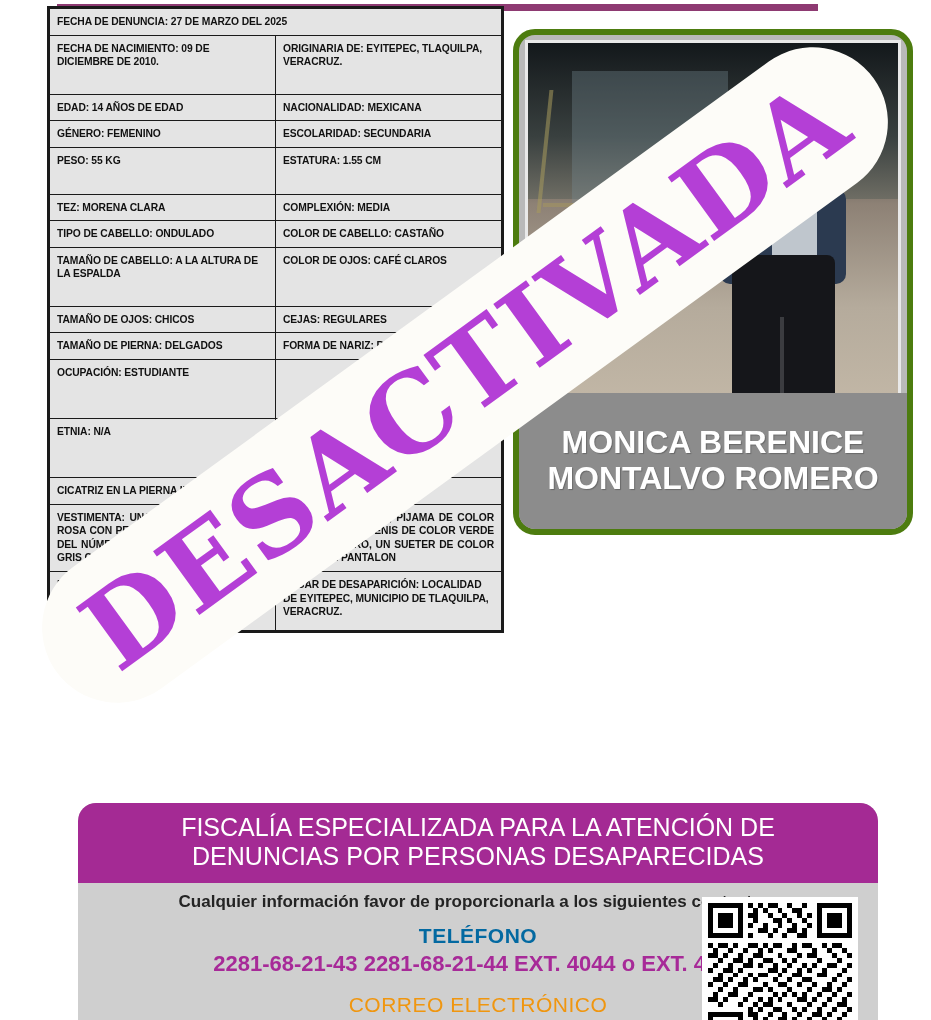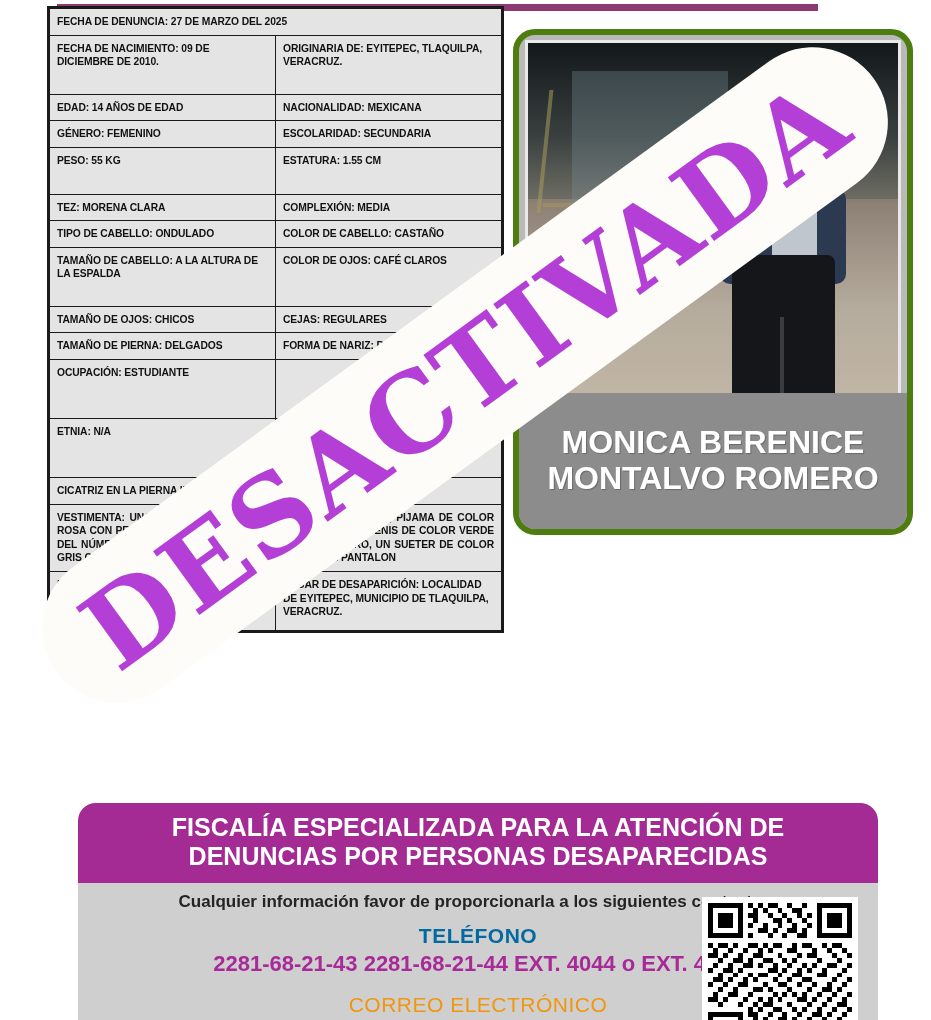--- a/index.html
+++ b/index.html
@@ -137,21 +137,21 @@
     overflow:hidden;
     z-index:20;
   }
   .footer-head{
     background:#a42a94;
     border-radius:16px 16px 0 0;
     padding:10px 14px 12px;
     text-align:center;
   }
   .footer-head span{
-    display:block;color:#ffffff;font-weight:bold;font-size:25px;
+    display:block;color:#ffffff;font-weight:normal;font-size:25px;
     line-height:1.16;letter-spacing:0px;
   }
   .footer-sub{
     text-align:center;color:#242424;font-weight:bold;font-size:17px;
     margin-top:9px;
   }
   .tel-block{position:relative;margin-top:12px;text-align:center;}
   .tel-label{color:#0369a1;font-weight:bold;font-size:21px;letter-spacing:.5px;text-align:center;}
   .tel-numbers{color:#a72a98;font-weight:bold;font-size:22px;margin-top:3px;}
   .mail-label{color:#f0960f;font-weight:normal;font-size:21px;margin-top:16px;letter-spacing:.5px;}

